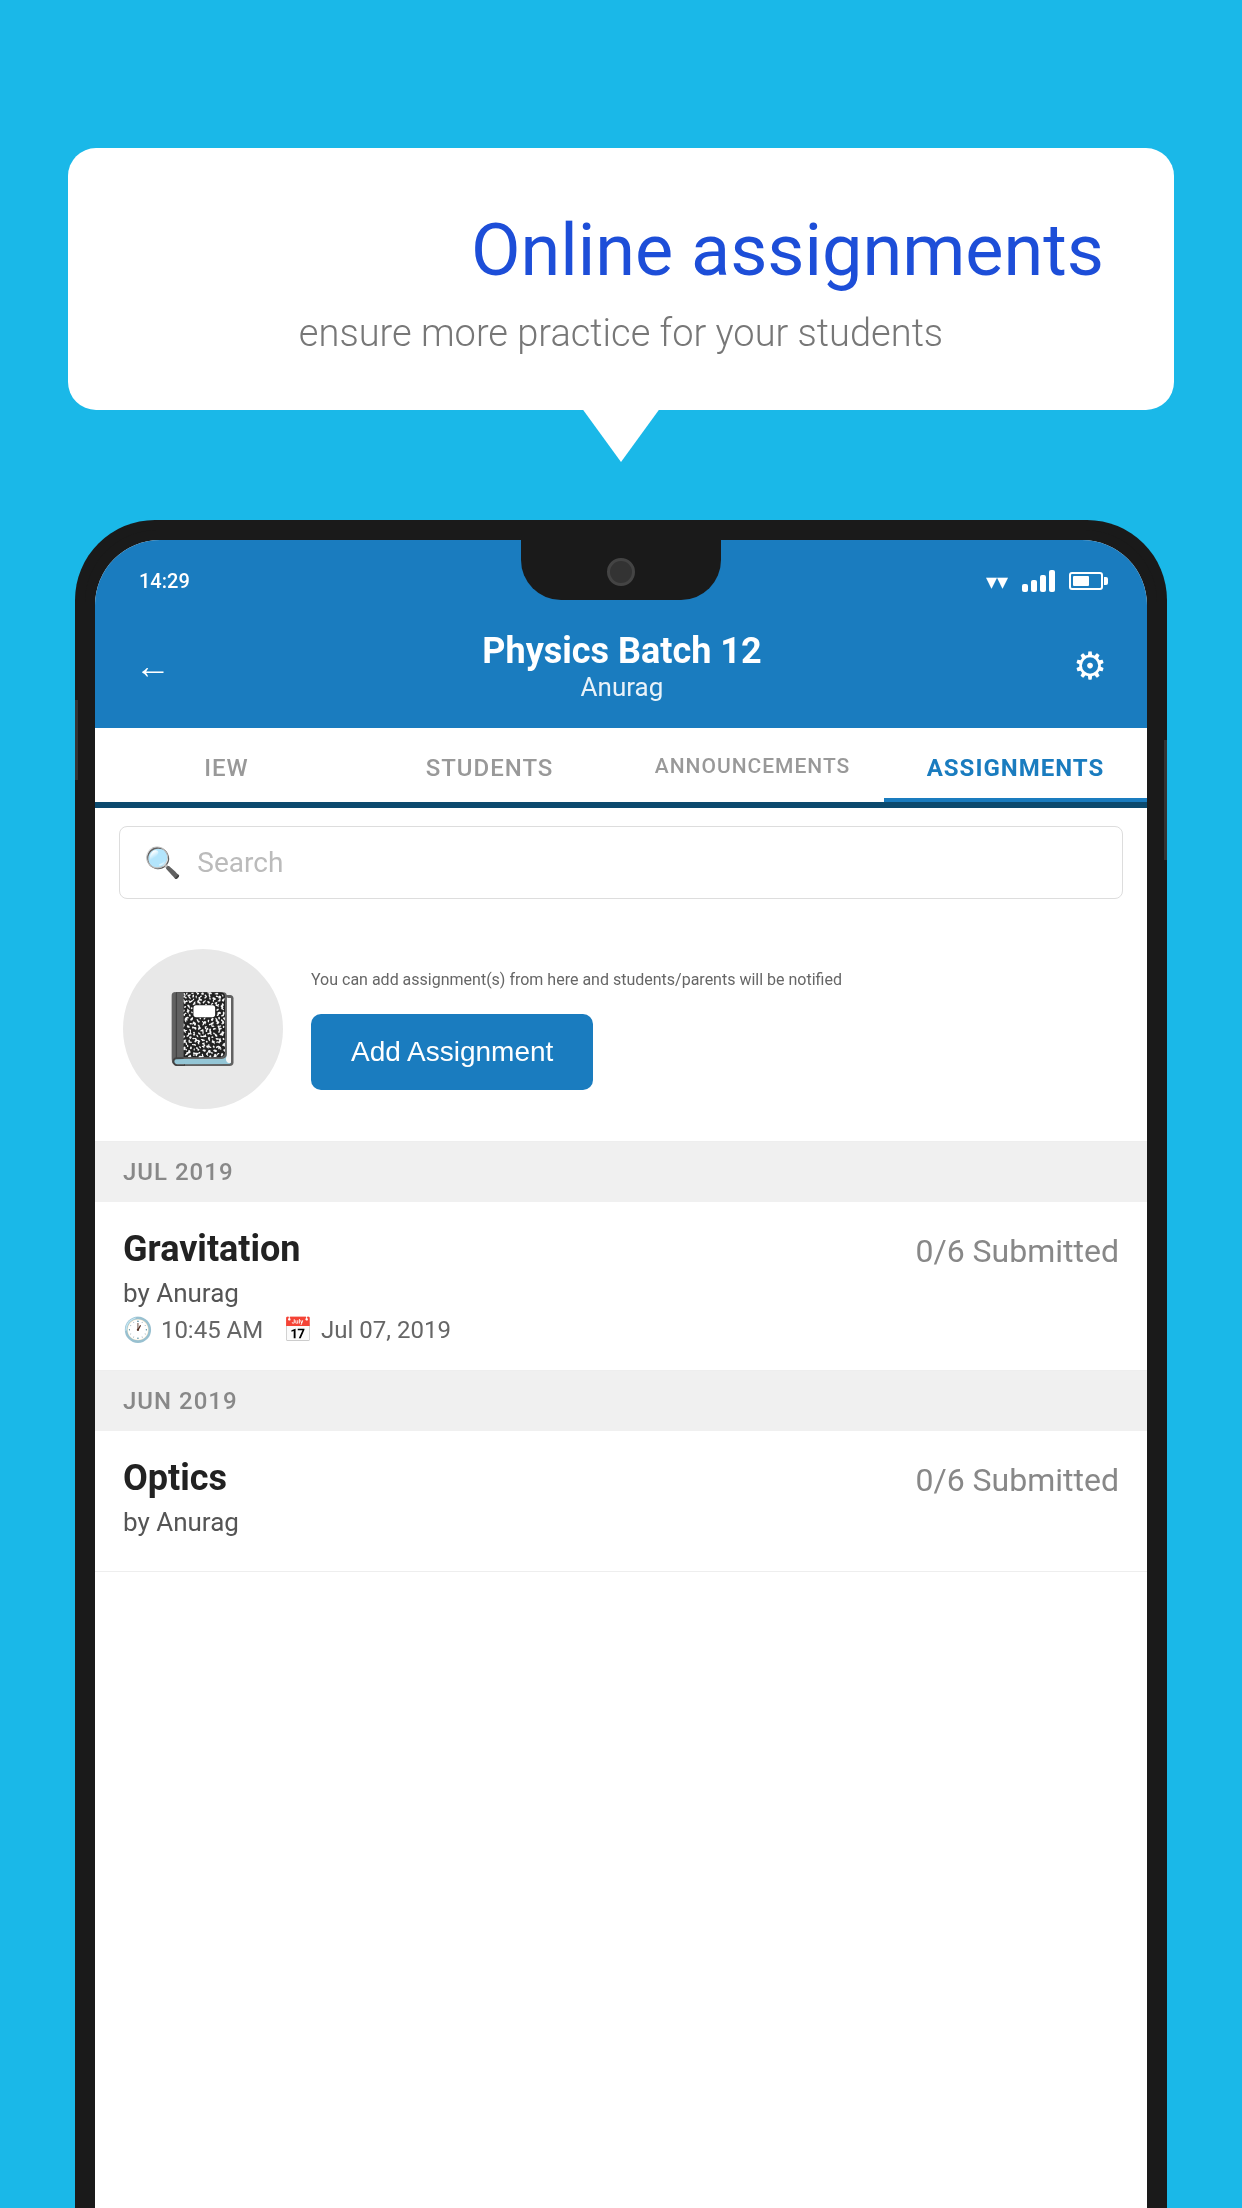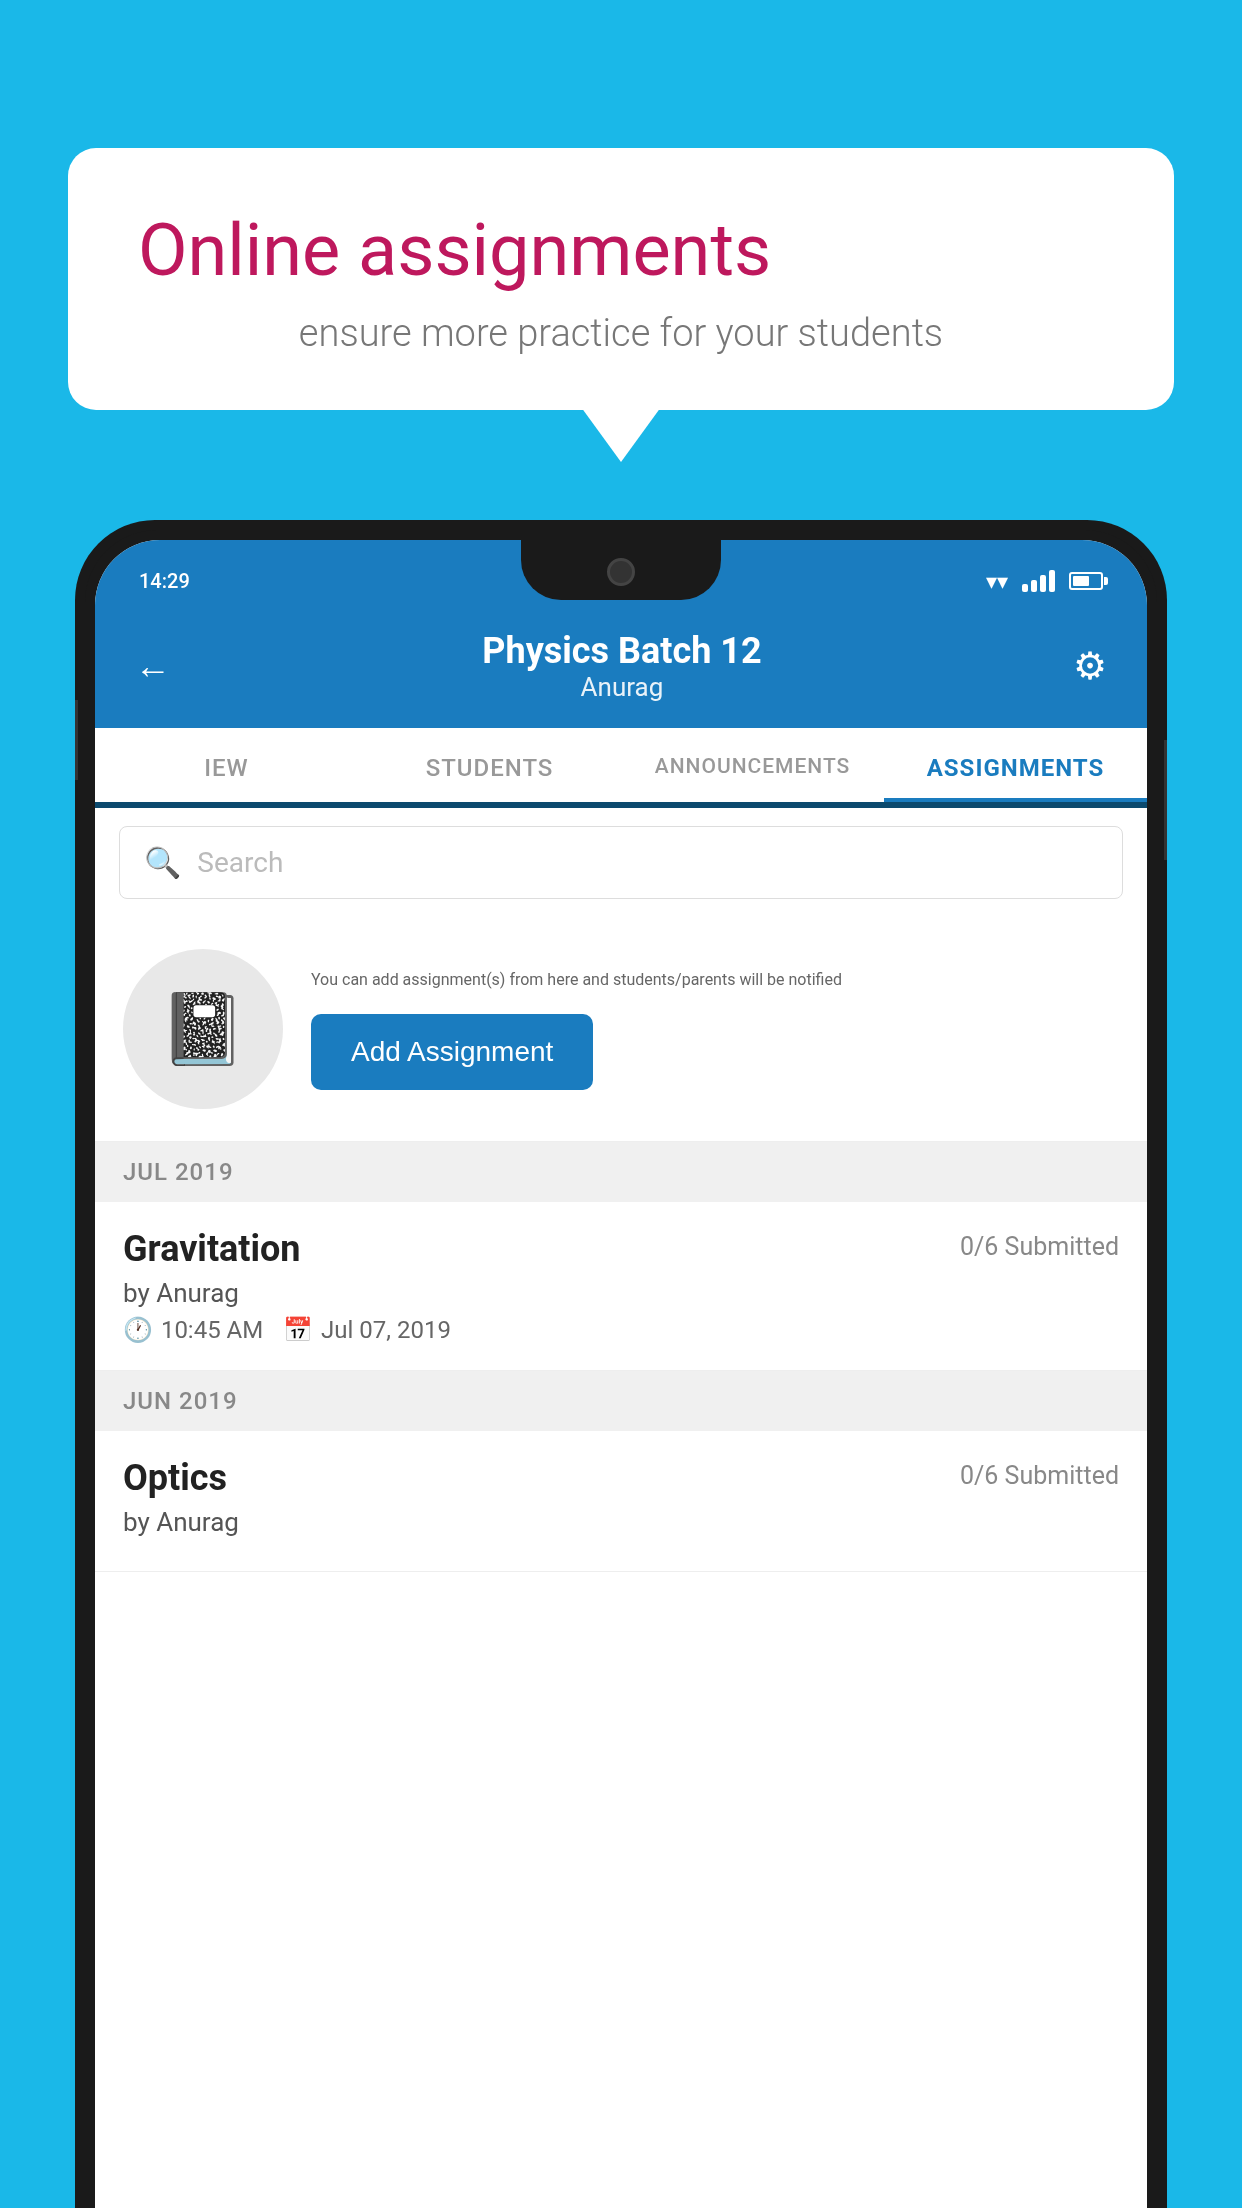--- a/index.html
+++ b/index.html
@@ -36,23 +36,23 @@
       transform: translateX(-50%);
       width: 0;
       height: 0;
       border-left: 40px solid transparent;
       border-right: 40px solid transparent;
       border-top: 55px solid white;
     }
 
     .bubble-title {
       font-size: 72px;
-      color: #be185d;
+      color: #1d4ed8;
       font-weight: 400;
-      text-align: left;
+      text-align: right;
       margin-bottom: 18px;
     }
 
     .bubble-subtitle {
       font-size: 38px;
       color: #777;
       text-align: center;
       font-weight: 300;
     }
 
@@ -353,21 +353,21 @@
       margin-bottom: 8px;
     }
 
     .assignment-name {
       font-size: 36px;
       font-weight: 700;
       color: #222;
     }
 
     .assignment-submitted {
-      font-size: 25px;
+      font-size: 32px;
       color: #888;
       margin-top: 4px;
     }
 
     .assignment-meta {
       display: flex;
       align-items: center;
       gap: 20px;
       margin-top: 4px;
     }

